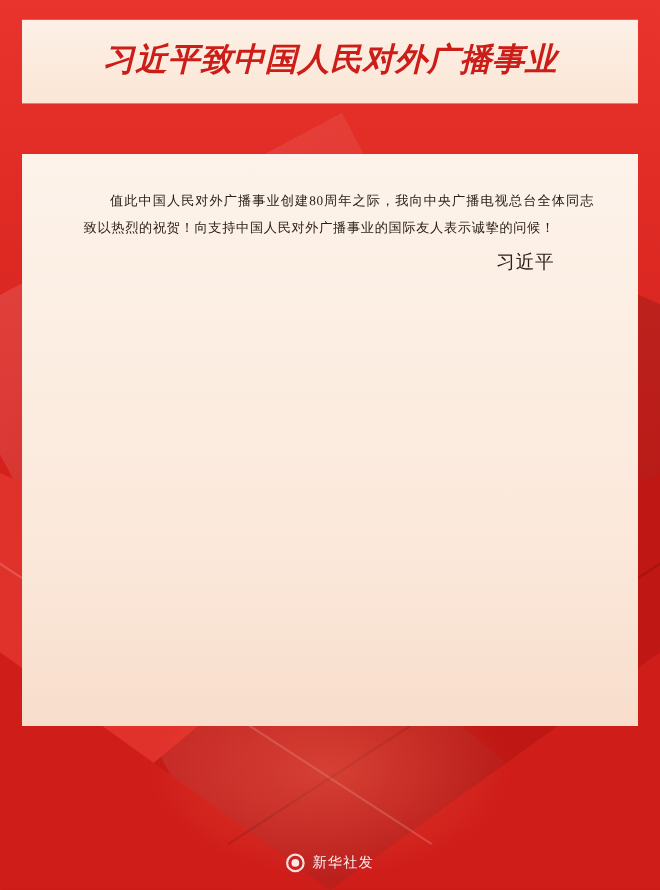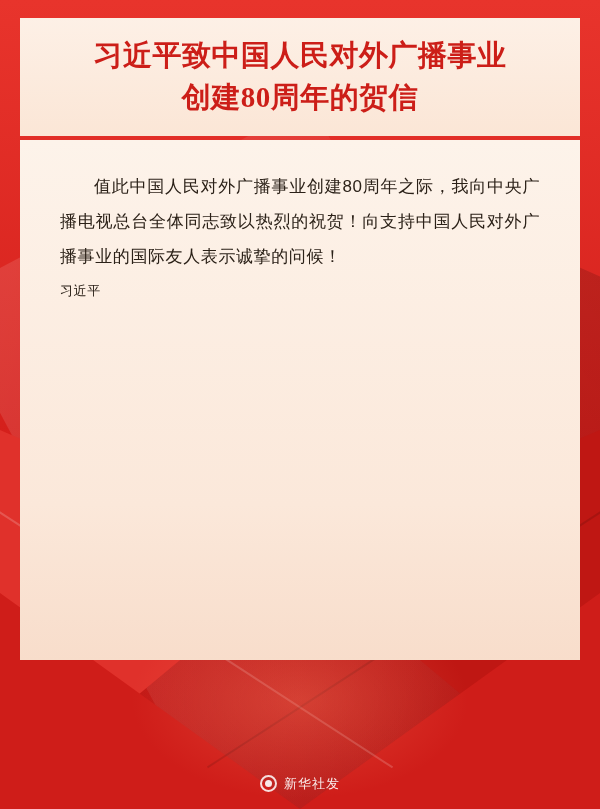--- a/index.html
+++ b/index.html
@@ -99,59 +99,60 @@
     box-sizing: border-box;
     text-align: center;
   }
   .title-line {
     color: #cc1e18;
     font-family: "Liberation Serif", serif;
     font-weight: bold;
     font-size: 29px;
     line-height: 1.45;
     letter-spacing: 0.5px;
+    font-style: italic;
   }
 
   
   .letter {
     position: absolute;
     left: 20px; top: 140px;
     width: 560px;
     height: 520px;
     background: linear-gradient(180deg, #fdf3ea 0%, #fbe8da 70%, #f8ddcb 100%);
     box-sizing: border-box;
     padding: 30px 40px 20px 40px;
   }
   .para {
     color: #2b2118;
-    font-family: Liberation Sans, sans-serif;
-    font-size: 17px;
+    font-family: Liberation Serif, serif;
+    font-size: 12px;
     line-height: 2.05;
     text-align: justify;
     text-indent: 2em;
-    margin: 0 0 4px 0;
+    margin: 0 0 4px 16px;
     letter-spacing: 0.6px;
   }
   .sign-block {
-    text-align: left;
+    text-align: right;
     padding-right: 36px;
     color: #2b2118;
     font-family: "Liberation Serif", serif;
-    font-size: 13px;
+    font-size: 17px;
     line-height: 1.9;
     letter-spacing: 0.6px;
   }
 
   
   .footer {
     position: absolute;
     left: 0; bottom: 16px;
     width: 600px;
     display: flex;
-    align-items: flex-start;
+    align-items: center;
     justify-content: center;
     gap: 7px;
   }
   .footer-mark {
     width: 17px; height: 17px;
     border-radius: 50%;
     border: 2px solid rgba(255,255,255,0.85);
     position: relative;
     box-sizing: border-box;
   }
@@ -180,21 +181,20 @@
   <div class="bg-diag-dark"></div>
   <div class="env-left"></div>
   <div class="env-right"></div>
   <div class="env-bottom"></div>
   <div class="env-flapline-l"></div>
   <div class="env-flapline-r"></div>
   <div class="glow"></div>
 
   <div class="title-band">
     <div class="title-line">习近平致中国人民对外广播事业</div>
-    <div class="title-line">创建80周年的贺信</div>
   </div>
 
   <div class="letter">
     <p class="para">值此中国人民对外广播事业创建80周年之际，我向中央广播电视总台全体同志致以热烈的祝贺！向支持中国人民对外广播事业的国际友人表示诚挚的问候！</p>
     <div class="sign-block">
       <div>习近平</div>
     </div>
   </div>
 
   <div class="footer">

